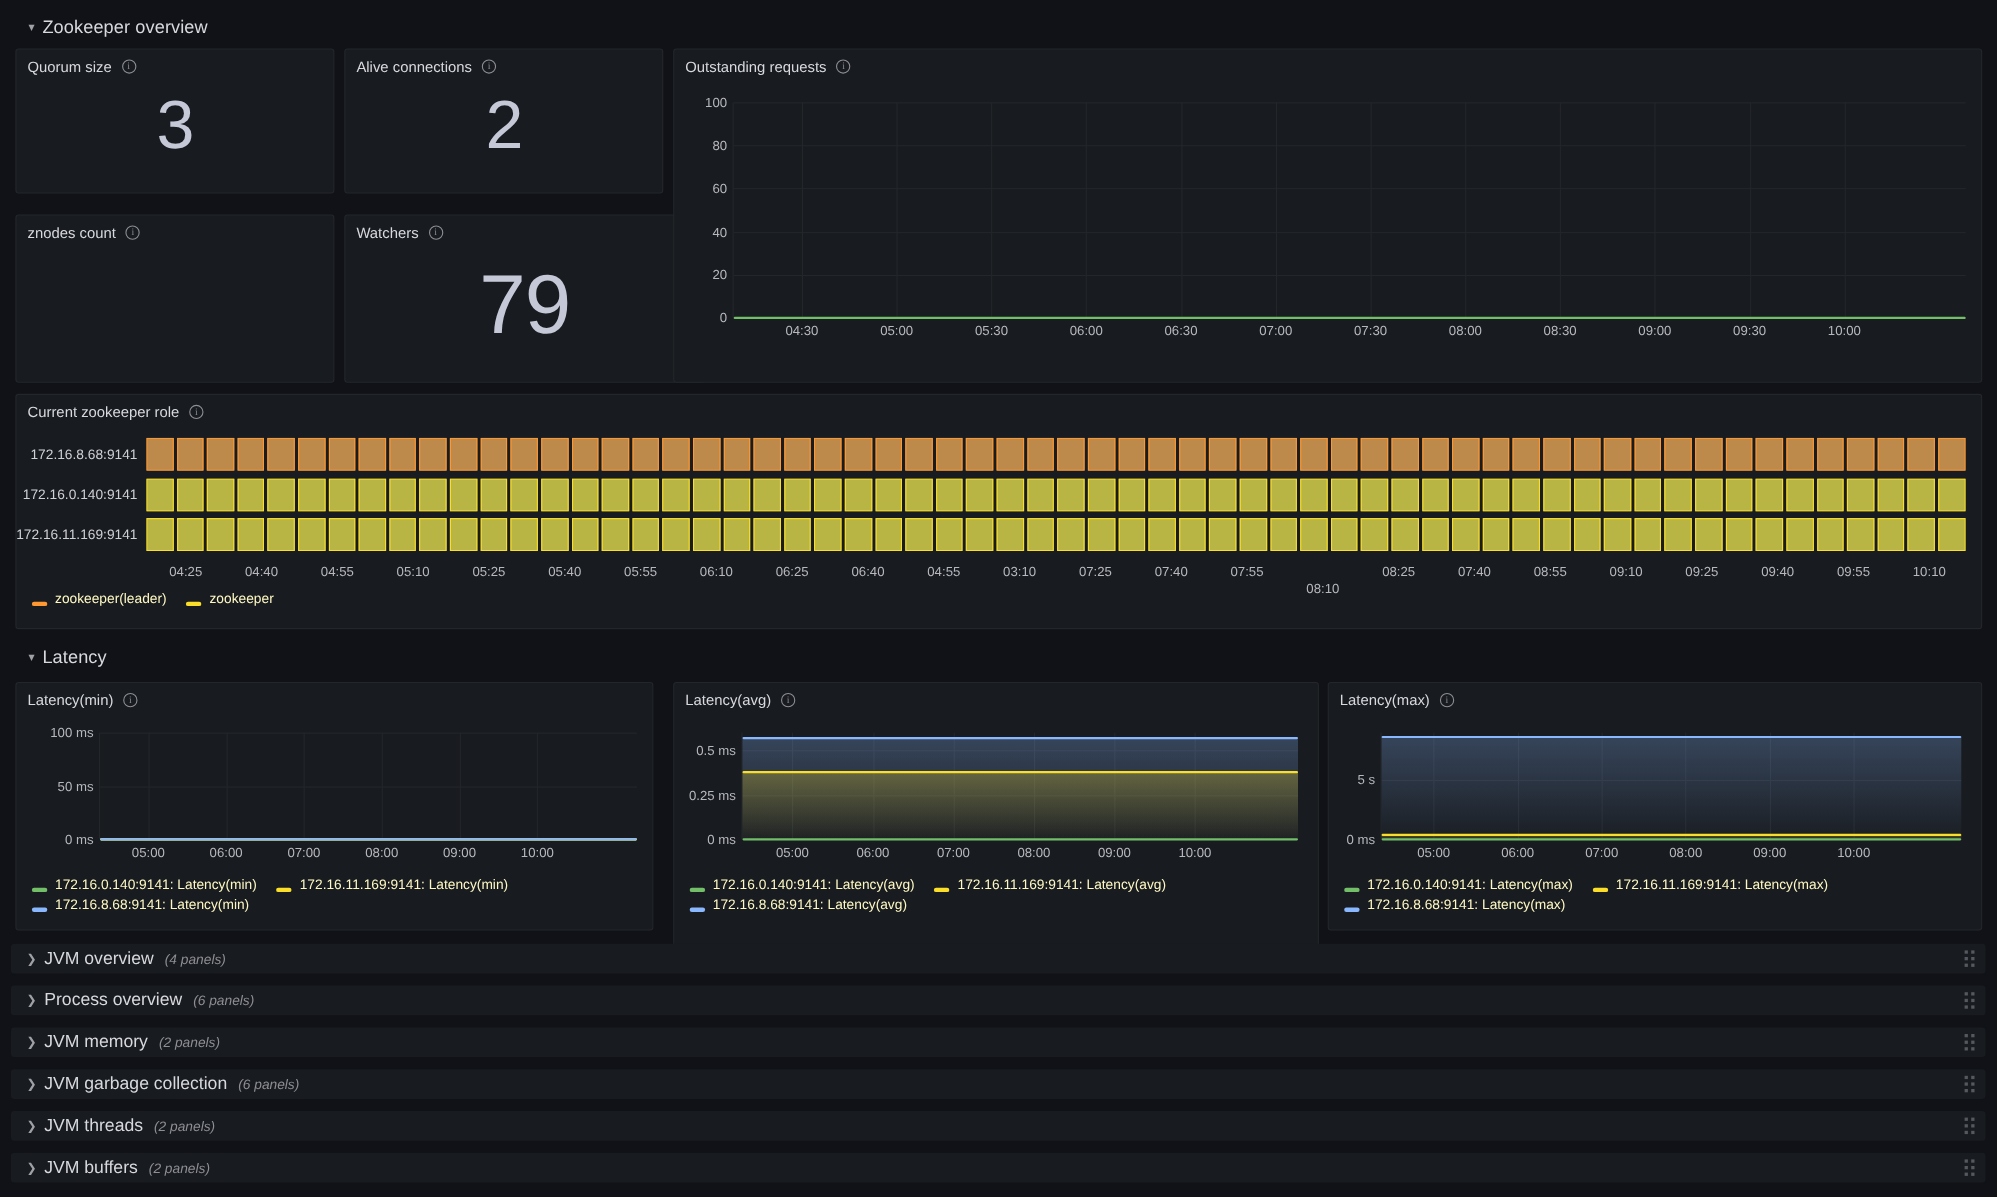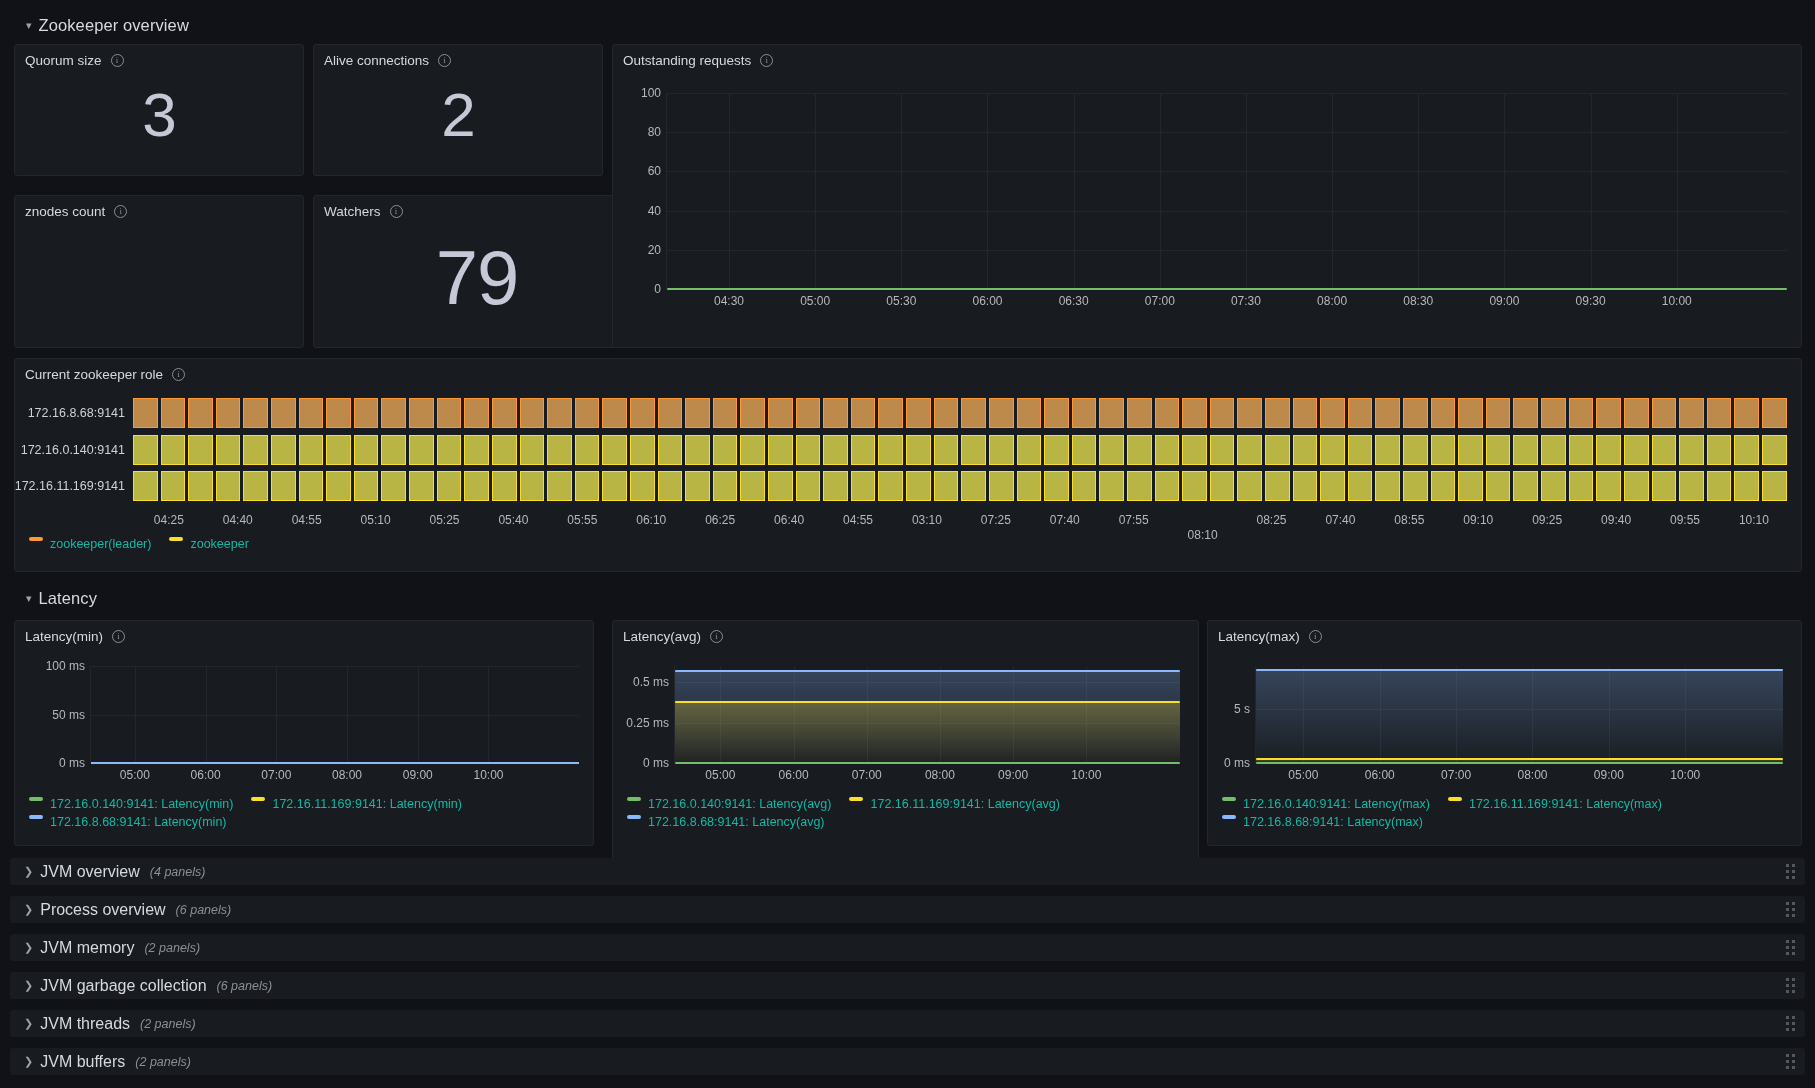--- a/index.html
+++ b/index.html
@@ -66,21 +66,21 @@
   .axisline { position: absolute; background: #23262b; }
   .xlab {
     position: absolute; top: 100%; margin-top: 5px;
     transform: translateX(-50%);
     font-size: 12px; color: #b7b8bf; white-space: nowrap;
   }
   .serieline { position: absolute; left: 0; right: 0; height: 2px; border-radius: 1px; }
 
   
   .legend { position: absolute; display: flex; flex-wrap: wrap; gap: 4px 18px; }
-  .lg-item { display: flex; align-items: flex-start; gap: 7px; font-size: 12.5px; color: #14b8a6; cursor: pointer; white-space: nowrap; }
+  .lg-item { display: flex; align-items: flex-end; gap: 7px; font-size: 12.5px; color: #fef9c3; cursor: pointer; white-space: nowrap; }
   .lg-swatch { width: 14px; height: 4px; border-radius: 2px; flex: none; }
 
   
   .role-rows { position: absolute; }
   .role-row { position: absolute; left: 0; right: 0; }
   .role-name {
     position: absolute; right: 100%; margin-right: 8px; top: 50%;
     transform: translateY(-50%);
     font-size: 12.5px; color: #d0d1d7; white-space: nowrap;
   }

